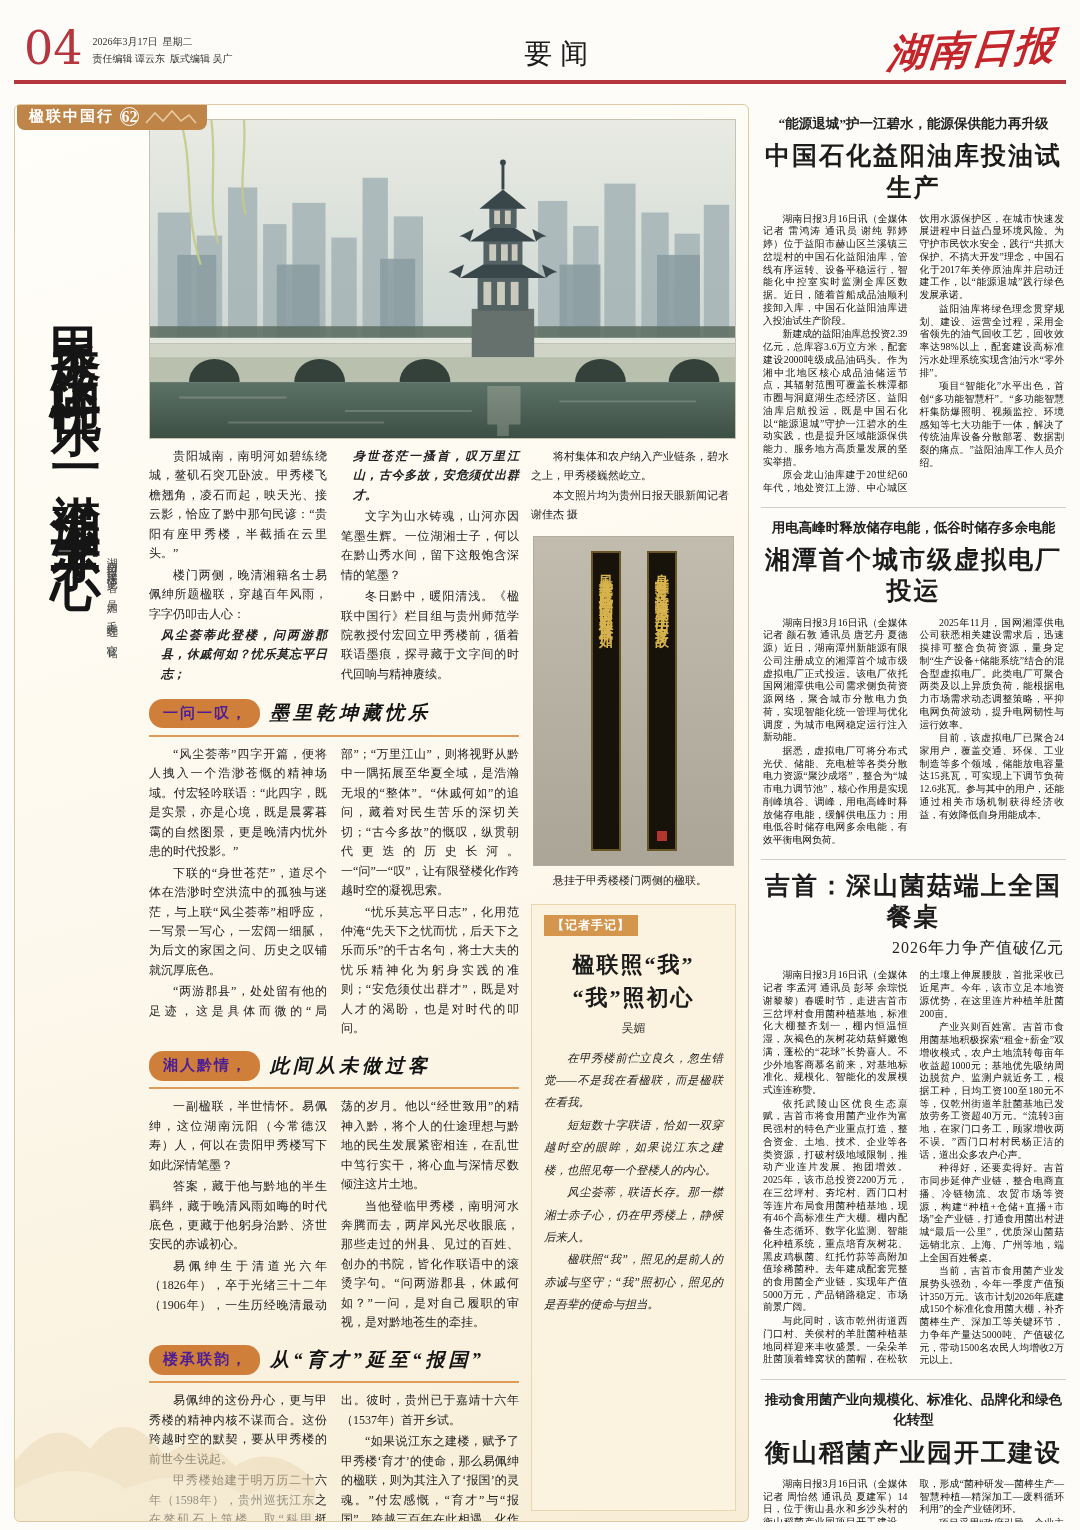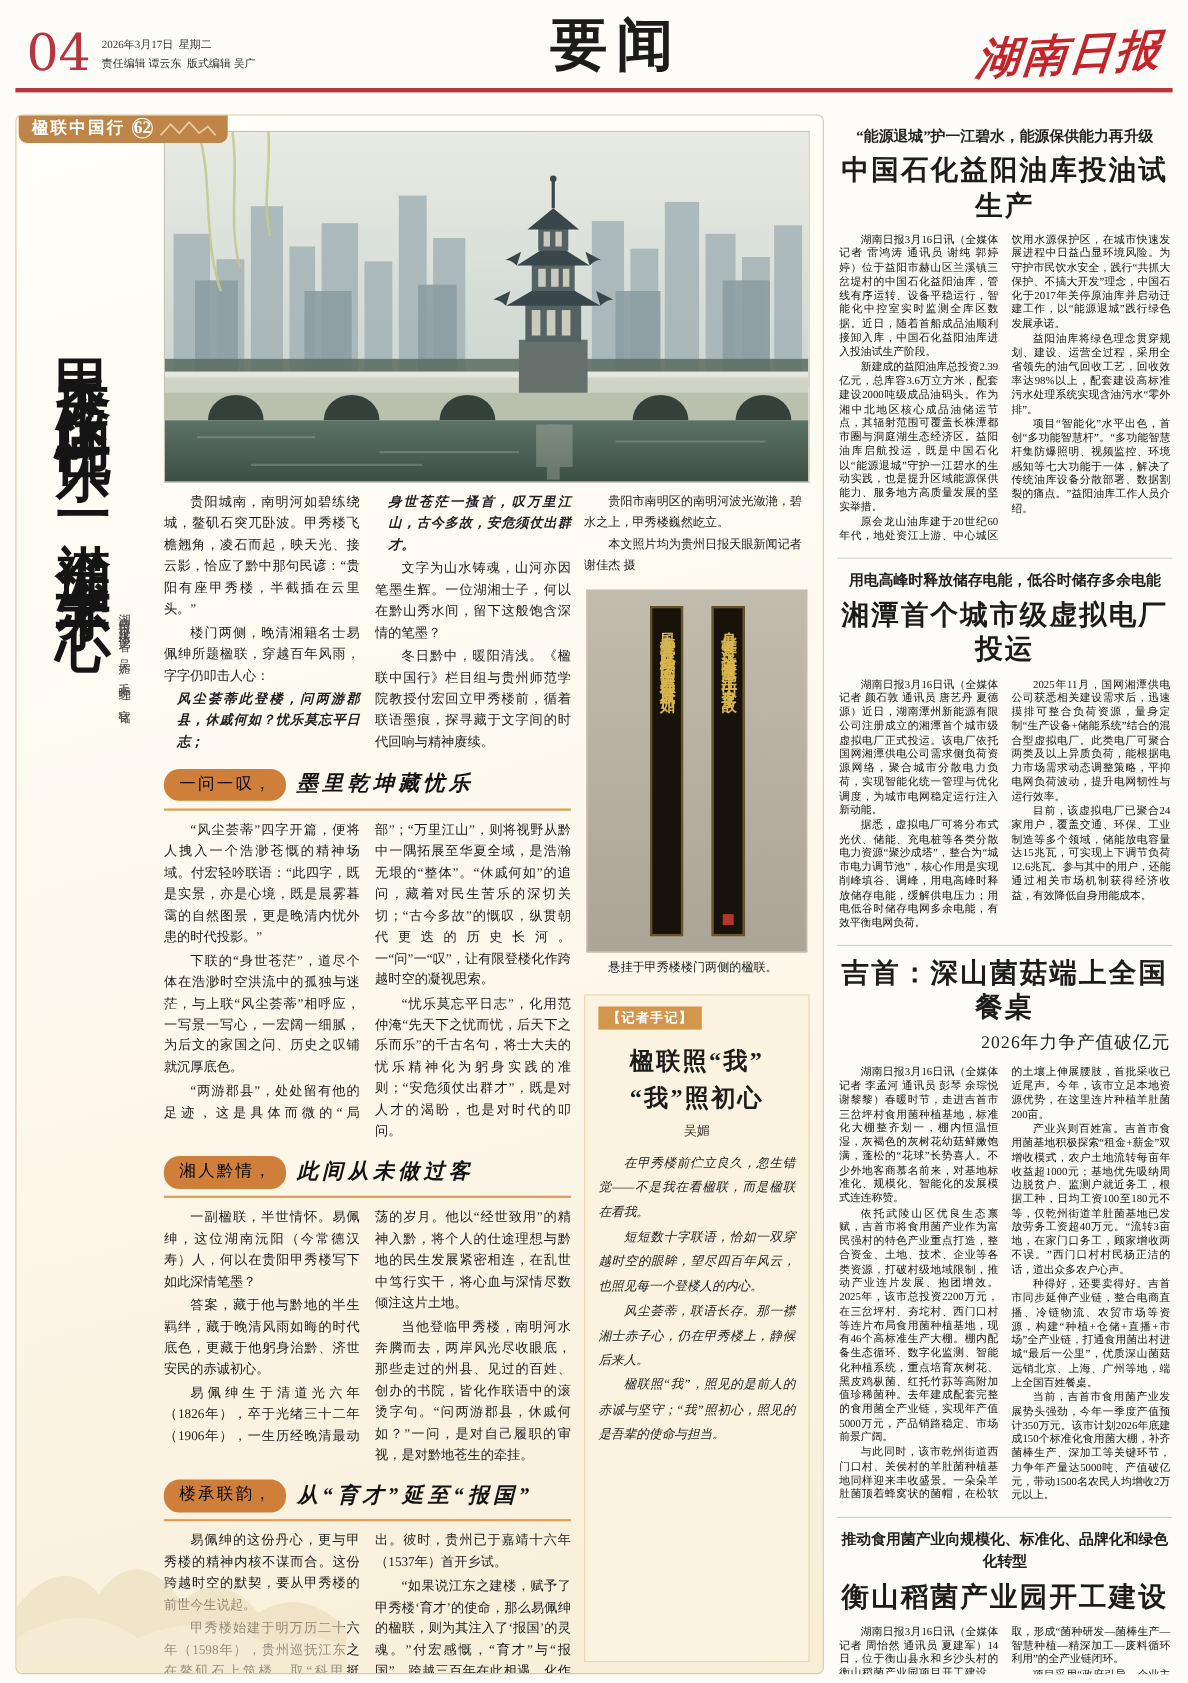--- a/index.html
+++ b/index.html
@@ -3,21 +3,21 @@
 <meta charset="utf-8">
 <style>
   html,body{margin:0;padding:0;background:#e8e6e0;}
   .page{position:relative;width:1080px;height:1530px;margin:0 auto;background:#fdfcf8;
         font-family:"Liberation Serif","DejaVu Serif",serif;color:#1c1c1c;overflow:hidden;box-sizing:border-box;}
   
   .masthead-row{display:flex;align-items:flex-end;justify-content:space-between;padding:16px 24px 6px 24px;height:54px;box-sizing:content-box;}
   .head-left{display:flex;align-items:flex-end;gap:10px;}
   .page-num{font-size:46px;line-height:44px;color:#b5363e;font-family:"DejaVu Serif",serif;}
   .head-meta{font-size:10px;color:#333;line-height:1.7;padding-bottom:3px;}
-  .section-title{margin:0;font-size:52px;font-weight:700;letter-spacing:8px;line-height:1;padding-bottom:2px;}
+  .section-title{margin:0;font-size:28px;font-weight:400;letter-spacing:8px;line-height:1;padding-bottom:2px;}
   .masthead-logo{font-size:40px;font-weight:bold;font-style:italic;color:#c3252b;transform:skewX(-8deg) rotate(-3deg);letter-spacing:2px;line-height:1;}
   .red-rule{height:4px;background:#b5363e;margin:4px 14px 0 14px;}
   
   .page-body{display:flex;gap:12px;padding:20px 14px 0 14px;}
   
   .feature{position:relative;width:735px;height:1418px;border:1px solid #ddc9a2;border-radius:6px;
            background:linear-gradient(165deg,#fffef9 0%,#fdf8ec 55%,#f8eed7 100%);box-sizing:border-box;overflow:hidden;}
   .feature-badge{position:absolute;top:-1px;left:2px;display:flex;align-items:center;gap:6px;background:#bf8448;color:#fff;
                  font-weight:bold;font-size:15px;padding:3px 10px 4px 12px;border-radius:0 0 8px 8px;letter-spacing:2px;z-index:3;}
   .badge-num{display:inline-flex;align-items:center;justify-content:center;width:17px;height:17px;border:1px solid #fff;
@@ -31,21 +31,21 @@
             padding-top:430px;margin-right:2px;}
   .feature-main{flex:1;display:flex;flex-direction:column;min-width:0;justify-content:flex-end;}
   .photo{margin:0;height:318px;border:1px solid #c8c2b2;overflow:hidden;flex:0 0 auto;}
   .photo svg{display:block;width:100%;height:100%;}
   .feature-cols{display:flex;gap:12px;margin-top:8px;flex:1;min-height:0;}
   .text-flow{flex:1;min-width:0;font-size:12px;line-height:1.62;text-align:justify;}
   .two-col{columns:2;column-gap:14px;}
   .text-flow p{margin:0 0 2px 0;text-indent:2em;}
   .couplet-line{font-style:italic;font-weight:bold;margin:2px 0 2px 1em;text-indent:0!important;color:#222;}
   .sec-head{display:flex;align-items:center;gap:10px;margin:12px 0 8px 0;border-bottom:2px solid #dd9c5a;padding-bottom:6px;}
-  .sec-badge{background:#d07f3a;color:#000000;font-size:15px;font-weight:normal;padding:2px 12px 3px 14px;border-radius:14px;letter-spacing:2px;white-space:nowrap;}
+  .sec-badge{background:#d07f3a;color:#4c1d95;font-size:15px;font-weight:bold;padding:2px 12px 3px 14px;border-radius:14px;letter-spacing:2px;white-space:nowrap;}
   .sec-rest{font-size:19px;font-weight:bold;font-style:italic;letter-spacing:4px;color:#141414;}
   
   .right-rail{width:205px;flex:0 0 205px;display:flex;flex-direction:column;}
   .photo-caption{font-size:11px;line-height:1.75;color:#222;}
   .photo-caption p{margin:0;text-indent:2em;}
   .couplet-fig{margin:12px 2px 0 2px;display:flex;justify-content:center;gap:26px;background:linear-gradient(#c2bcae,#aba597);
                padding:14px 10px;border:1px solid #b3ac9d;}
   .board{writing-mode:vertical-rl;text-orientation:upright;background:#17130b;color:#d8b44e;font-size:14px;
          letter-spacing:4px;padding:10px 6px;border:2px solid #6a5526;line-height:1;height:300px;box-sizing:border-box;
          font-weight:bold;position:relative;}
@@ -269,21 +269,21 @@
                 <div class="two-col">
                     <p>易佩绅的这份丹心，更与甲秀楼的精神内核不谋而合。这份跨越时空的默契，要从甲秀楼的前世今生说起。</p>
                     <p>甲秀楼始建于明万历二十六年（1598年），贵州巡抚江东之在鳌矶石上筑楼，取“科甲挺秀”之意命名，以期黔中人才辈出。彼时，贵州已于嘉靖十六年（1537年）首开乡试。</p>
                     <p>“如果说江东之建楼，赋予了甲秀楼‘育才’的使命，那么易佩绅的楹联，则为其注入了‘报国’的灵魂。”付宏感慨，“育才”与“报国”，跨越三百年在此相遇，化作甲秀楼绵延不绝的文脉根骨。</p>
                   </div>
               </section>
             </div>
 
             <aside class="right-rail">
               <div class="photo-caption">
-                <p>贵阳市南明区的南明河波光潋滟，碧水之上，甲秀楼巍然屹立。</p>
+                <p>将村集体和农户纳入产业链条，碧水之上，甲秀楼巍然屹立。</p>
                 <p>本文照片均为贵州日报天眼新闻记者 谢佳杰 摄</p>
               </div>
 
               <figure class="couplet-fig">
                 <div class="board">風塵薈蒂此登樓問兩遊郡縣休戚何如</div>
                 <div class="board">
                   <span>身世蒼茫一搔首嘆萬里江山古今多故</span>
                   <span class="seal"></span>
                 </div>
               </figure>
@@ -291,21 +291,21 @@
 
               <div class="note-box">
                 <span class="note-tag">【记者手记】</span>
                 <h3 class="note-title">
                   <span>楹联照“我”</span><br>
                   <span>“我”照初心</span>
                 </h3>
                 <p class="note-author">吴媚</p>
                 <div class="note-body">
                     <p>在甲秀楼前伫立良久，忽生错觉——不是我在看楹联，而是楹联在看我。</p>
-                    <p>短短数十字联语，恰如一双穿越时空的眼眸，望尽四百年风云，也照见每一个登楼人的内心。</p>
+                    <p>短短数十字联语，恰如一双穿越时空的眼眸，如果说江东之建楼，也照见每一个登楼人的内心。</p>
                     <p>风尘荟蒂，联语长存。那一襟湘士赤子心，仍在甲秀楼上，静候后来人。</p>
                     <p>楹联照“我”，照见的是前人的赤诚与坚守；“我”照初心，照见的是吾辈的使命与担当。</p>
                   </div>
               </div>
             </aside>
 
           </div>
         </div>
       </div>
     </section>

